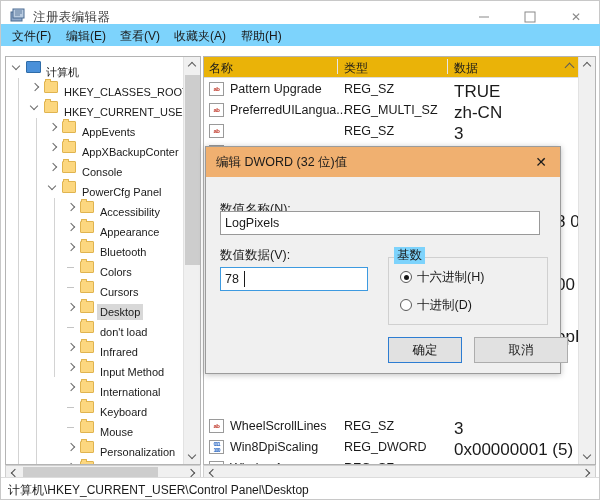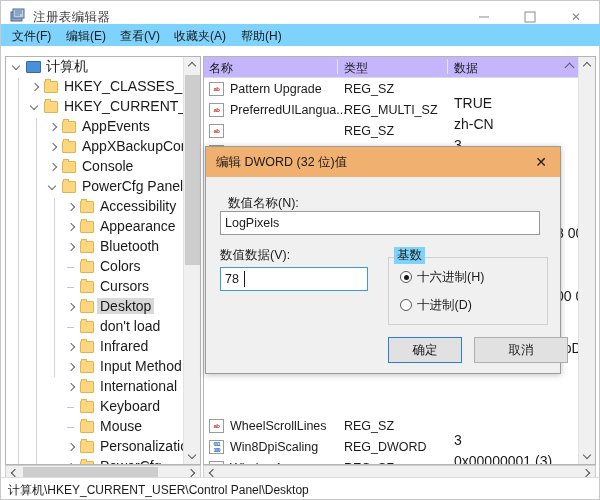--- a/index.html
+++ b/index.html
@@ -34,21 +34,21 @@
 
   
   .pane{position:absolute;background:#fff;border:1px solid #b4b4b4;box-sizing:border-box;}
   #tree-pane{left:4px;top:55px;width:196px;height:409px;overflow:hidden;}
   #list-pane{left:202px;top:55px;width:393px;height:409px;overflow:hidden;}
 
   
   .tree{position:absolute;left:0;top:0;width:178px;height:100%;}
   .tnode{position:absolute;height:20px;left:0;right:0;white-space:nowrap;}
   .tnode.sel .tlabel{background:#d8d8d8;}
-  .tlabel{position:absolute;top:0;font-size:14px;color:#1a1a1a;padding:0 3px;
+  .tlabel{position:absolute;top:6px;font-size:11px;color:#1a1a1a;padding:0 3px;
           line-height:16px;}
   .chev{position:absolute;top:4px;width:11px;height:11px;}
   .chev:before{content:"";position:absolute;left:2px;top:2px;width:5px;height:5px;
                border-right:1.3px solid #6b6b6b;border-bottom:1.3px solid #6b6b6b;
                transform:rotate(-45deg);}
   .chev.open:before{transform:rotate(45deg);left:1px;top:1px;}
   .folder{position:absolute;top:3px;width:14px;height:12px;background:#fcd77f;
           border:1px solid #e0b44f;box-sizing:border-box;border-radius:1px;}
   .folder:before{content:"";position:absolute;left:0;top:-3px;width:6px;height:3px;
                  background:#fcd77f;border:1px solid #e0b44f;border-bottom:none;
@@ -64,33 +64,33 @@
   .vsb .arrow{position:absolute;left:0;width:17px;height:17px;background:#f0f0f0;}
   .vsb .arrow.up{top:0;}
   .vsb .arrow.dn{bottom:0;}
   .vsb .arrow i{position:absolute;left:5px;top:6px;width:5px;height:5px;
                 border-left:1.4px solid #5c5c5c;border-top:1.4px solid #5c5c5c;
                 transform:rotate(45deg);}
   .vsb .arrow.dn i{transform:rotate(225deg);top:5px;}
   .vsb .thumb{position:absolute;left:1px;width:15px;background:#cdcdcd;}
 
   
-  .lhdr{position:absolute;left:0;top:0;right:0;height:20px;background:#c4b5fd;
+  .lhdr{position:absolute;left:0;top:0;right:0;height:20px;background:#eab308;
         border-bottom:1px solid #dcdcdc;}
   .lhdr .col{position:absolute;top:3px;font-size:12px;color:#1a1a1a;}
   .lhdr .div{position:absolute;top:2px;width:1px;height:15px;background:#e6e6e6;}
   .lhdr .sortarrow{position:absolute;right:22px;top:7px;width:6px;height:6px;
                    border-left:1.3px solid #5c5c5c;border-top:1.3px solid #5c5c5c;
                    transform:rotate(45deg);}
 
   
   .lrow{position:absolute;left:0;right:18px;height:21px;white-space:nowrap;}
   .lrow .nm{position:absolute;left:26px;top:3px;font-size:12.5px;color:#1a1a1a;}
   .lrow .ty{position:absolute;left:140px;top:3px;font-size:12.5px;color:#1a1a1a;}
-  .lrow .dt{position:absolute;left:250px;top:16px;font-size:14px;color:#1a1a1a;}
+  .lrow .dt{position:absolute;left:250px;top:3px;font-size:17px;color:#1a1a1a;}
   .vicon{position:absolute;left:5px;top:3px;width:15px;height:14px;
          border:1px solid #9a9a9a;background:#fff;box-sizing:border-box;
          font-size:6px;line-height:6px;font-weight:bold;text-align:center;
          overflow:hidden;font-family:"Liberation Sans",sans-serif;}
   .vicon.sz{color:#c0392b;padding-top:3px;letter-spacing:-0.5px;}
   .vicon.dw{color:#1f5fbf;letter-spacing:-1px;padding-top:1px;}
   .vicon.dw b{display:block;font-size:5.5px;line-height:5.5px;}
 
   
   .hsb{position:absolute;height:16px;background:#f0f0f0;border:1px solid #cfcfcf;
@@ -336,21 +336,21 @@
           <span class="ty">REG_SZ</span>
           <span class="dt">3</span>
         </div>
         <div class="lrow" style="top: 380px;">
           <span class="vicon dw">
             <b>011</b>
             <b>100</b>
           </span>
           <span class="nm">Win8DpiScaling</span>
           <span class="ty">REG_DWORD</span>
-          <span class="dt">0x00000001 (3)</span>
+          <span class="dt">0x00000001 (5)</span>
         </div>
         <div class="lrow" style="top: 401px;">
           <span class="vicon sz">ab</span>
           <span class="nm">WindowArrangeme...</span>
           <span class="ty">REG_SZ</span>
           <span class="dt">1</span>
         </div>
       </div>
 
     <div class="lrow" style="top:152px;">
@@ -399,21 +399,21 @@
   </div>
 
   <div id="dialog">
     <div class="dtitle">
       <div class="t">编辑 DWORD (32 位)值</div>
       <div class="dclose">
         <span>✕</span>
       </div>
     </div>
 
-    <div class="dlabel" style="left:14px;top:48px;margin-left:8px;">数值名称(N):</div>
+    <div class="dlabel" style="left:14px;top:54px;">数值名称(N):</div>
     <div class="dinput" style="left:14px;top:64px;width:320px;height:24px;">LogPixels</div>
 
     <div class="dlabel" style="left:14px;top:100px;">数值数据(V):</div>
     <div class="dinput focus" style="left:14px;top:120px;width:148px;height:24px;">78</div>
     <div class="caret" style="left:38px;top:124px;height:16px;"></div>
 
     <div class="group" style="left:182px;top:110px;width:160px;height:68px;"></div>
     <div class="grouptitle" style="left:188px;top:100px;">基数</div>
 
     <div class="radio on" style="left:194px;top:122px;width:140px;">

